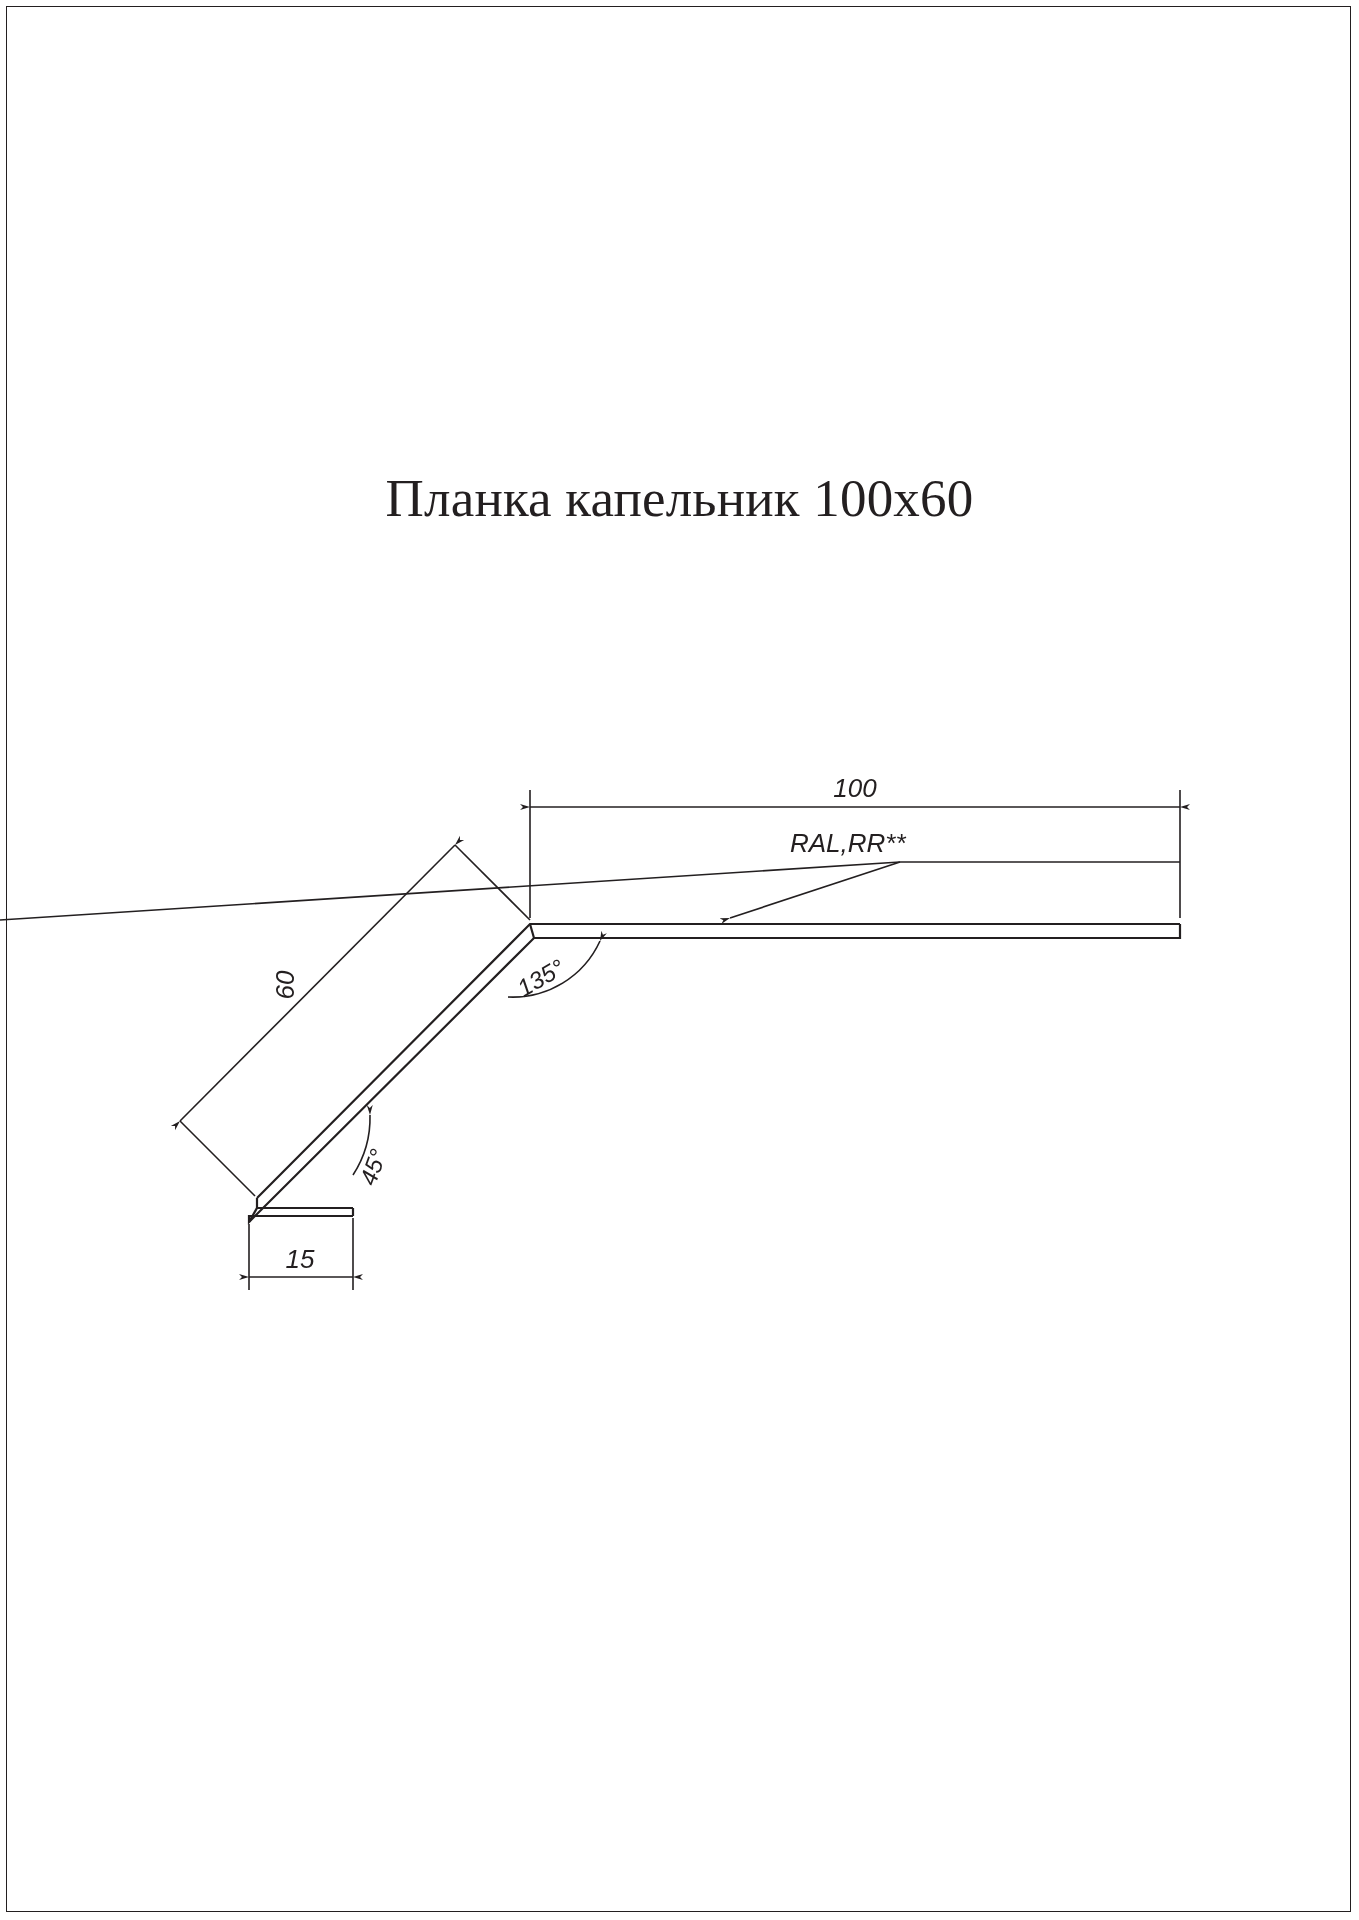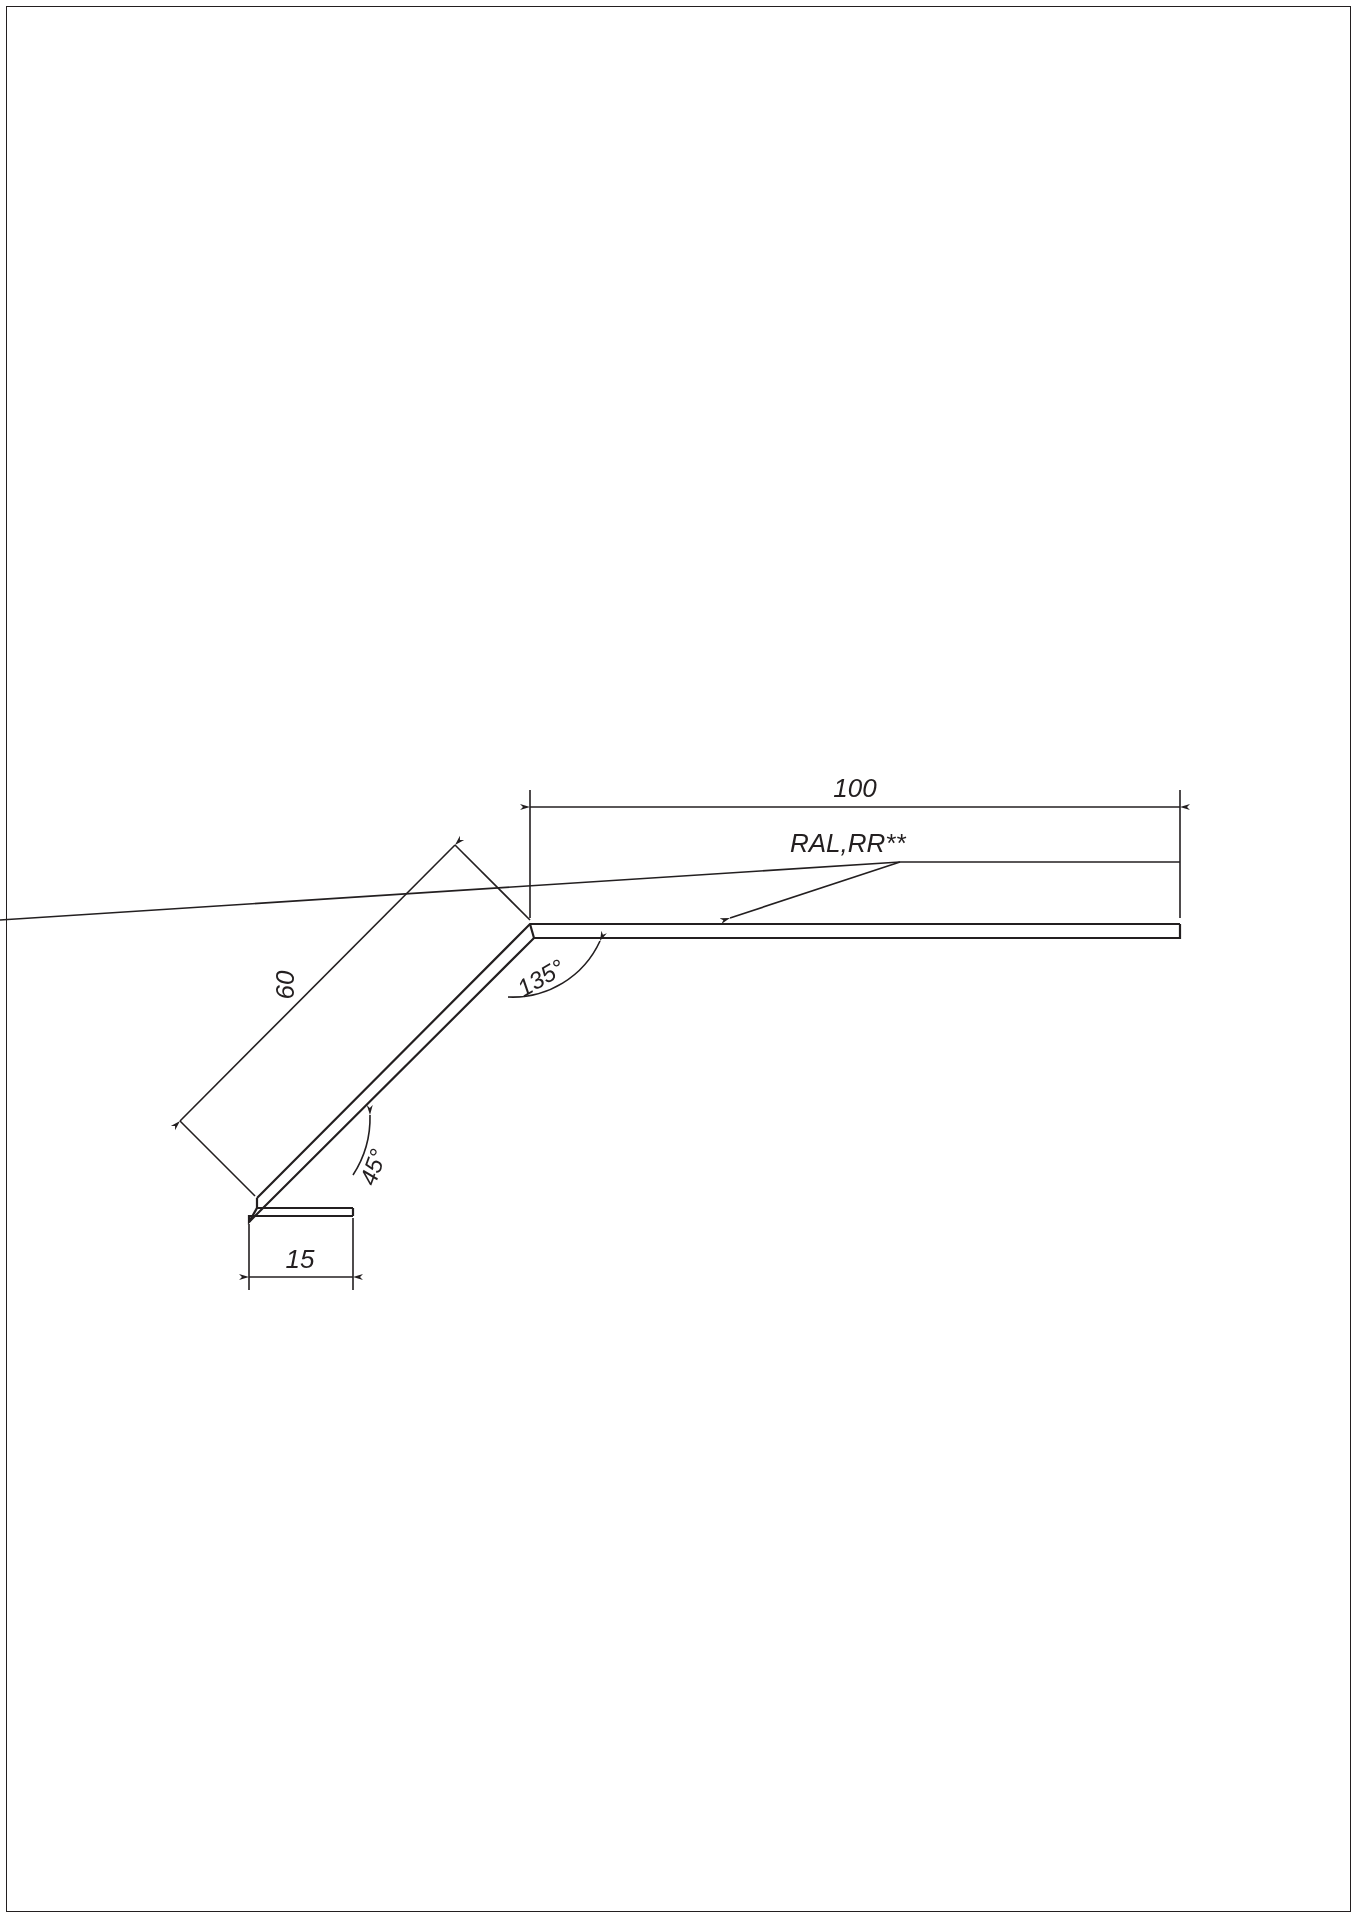--- a/index.html
+++ b/index.html
@@ -66,20 +66,21 @@
     fill: #231f20;
   }
 </style>
 </head>
 <body>
 
 <div class="page">
 
   <div class="page-border"></div>
 
+  <div class="drawing-title">Планка капельник 100х60</div>
 
   <svg class="drawing-svg" viewBox="0 0 1359 1920">
     <defs>
       <marker id="arrowStart" markerWidth="12" markerHeight="12" refX="10" refY="4" orient="auto" markerUnits="userSpaceOnUse">
         <path d="M10,4 L0,1 L3,4 L0,7 Z" fill="#231f20"></path>
       </marker>
       <marker id="arrowEnd" markerWidth="12" markerHeight="12" refX="2" refY="4" orient="auto" markerUnits="userSpaceOnUse">
         <path d="M2,4 L12,1 L9,4 L12,7 Z" fill="#231f20"></path>
       </marker>
     </defs>

